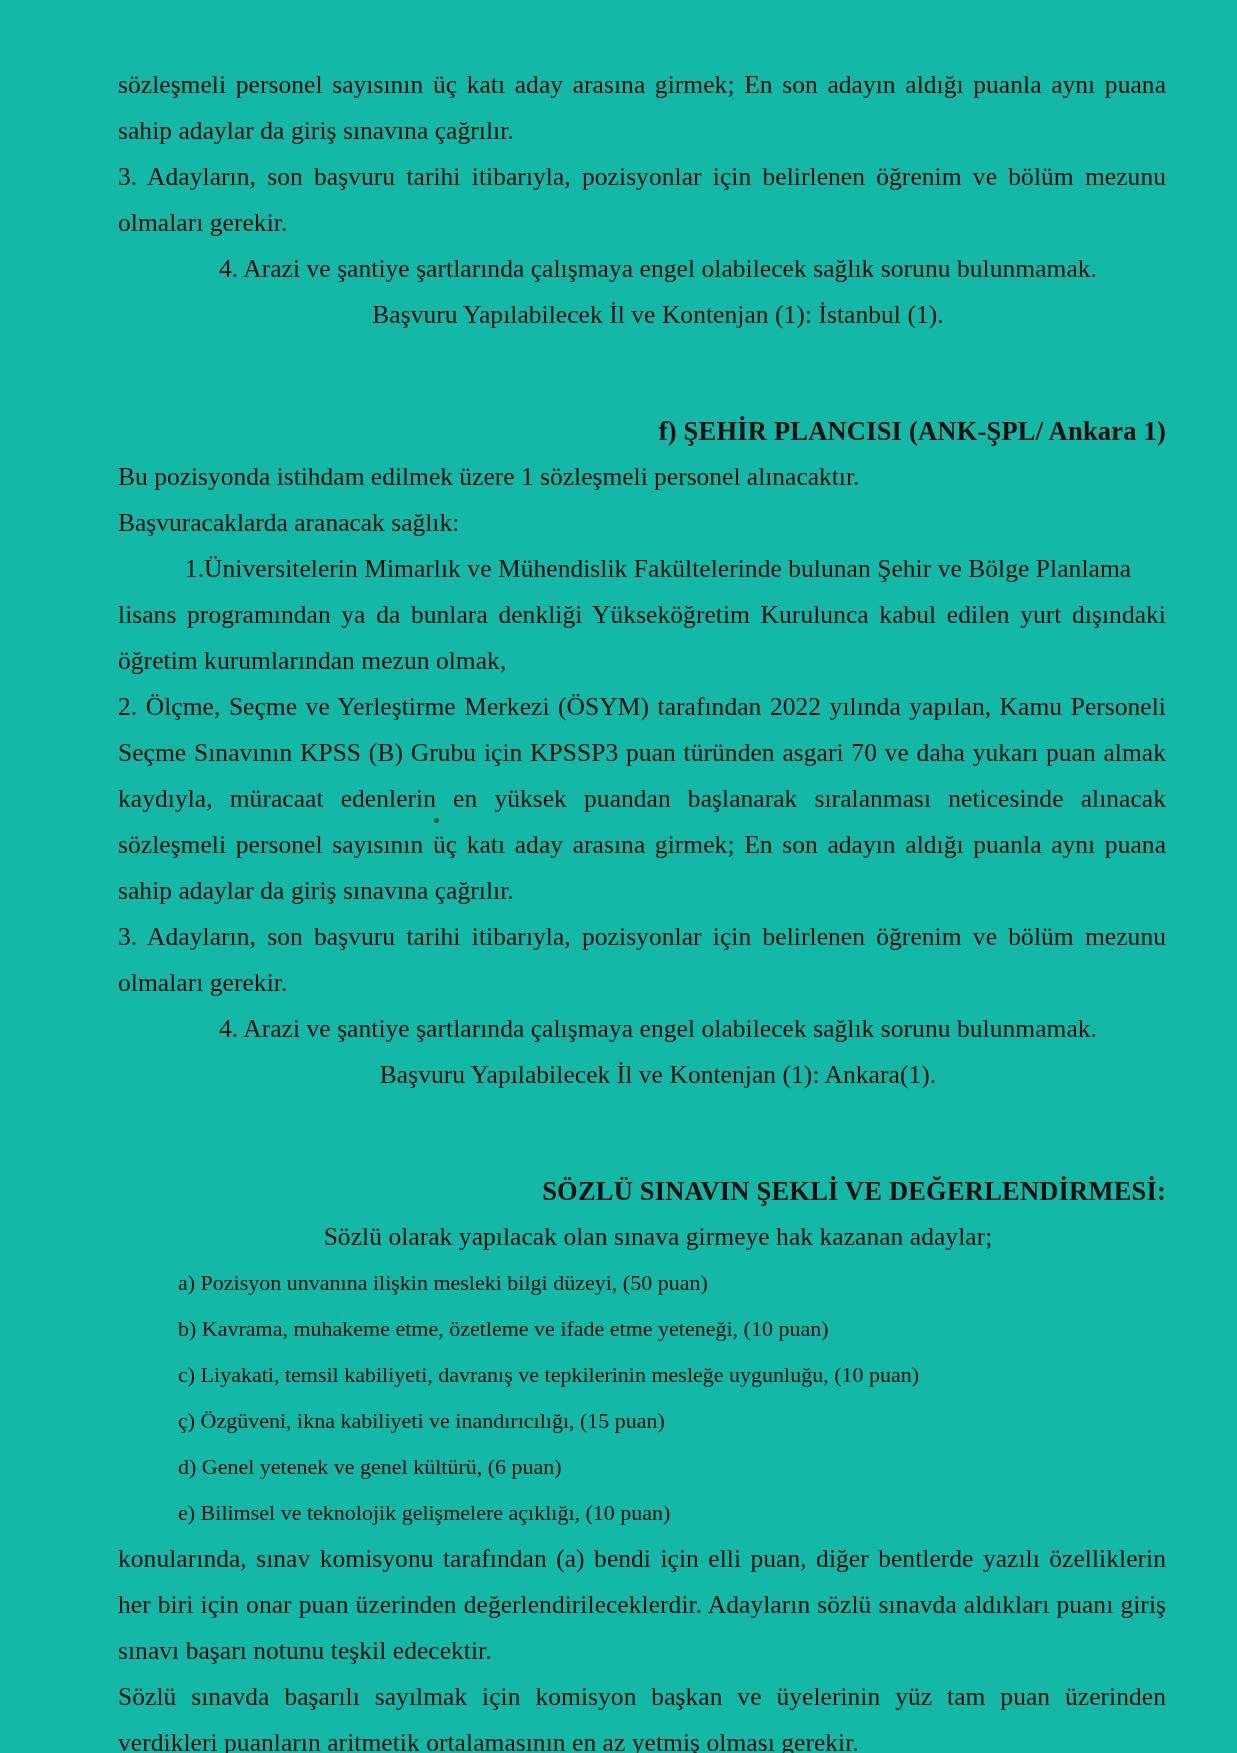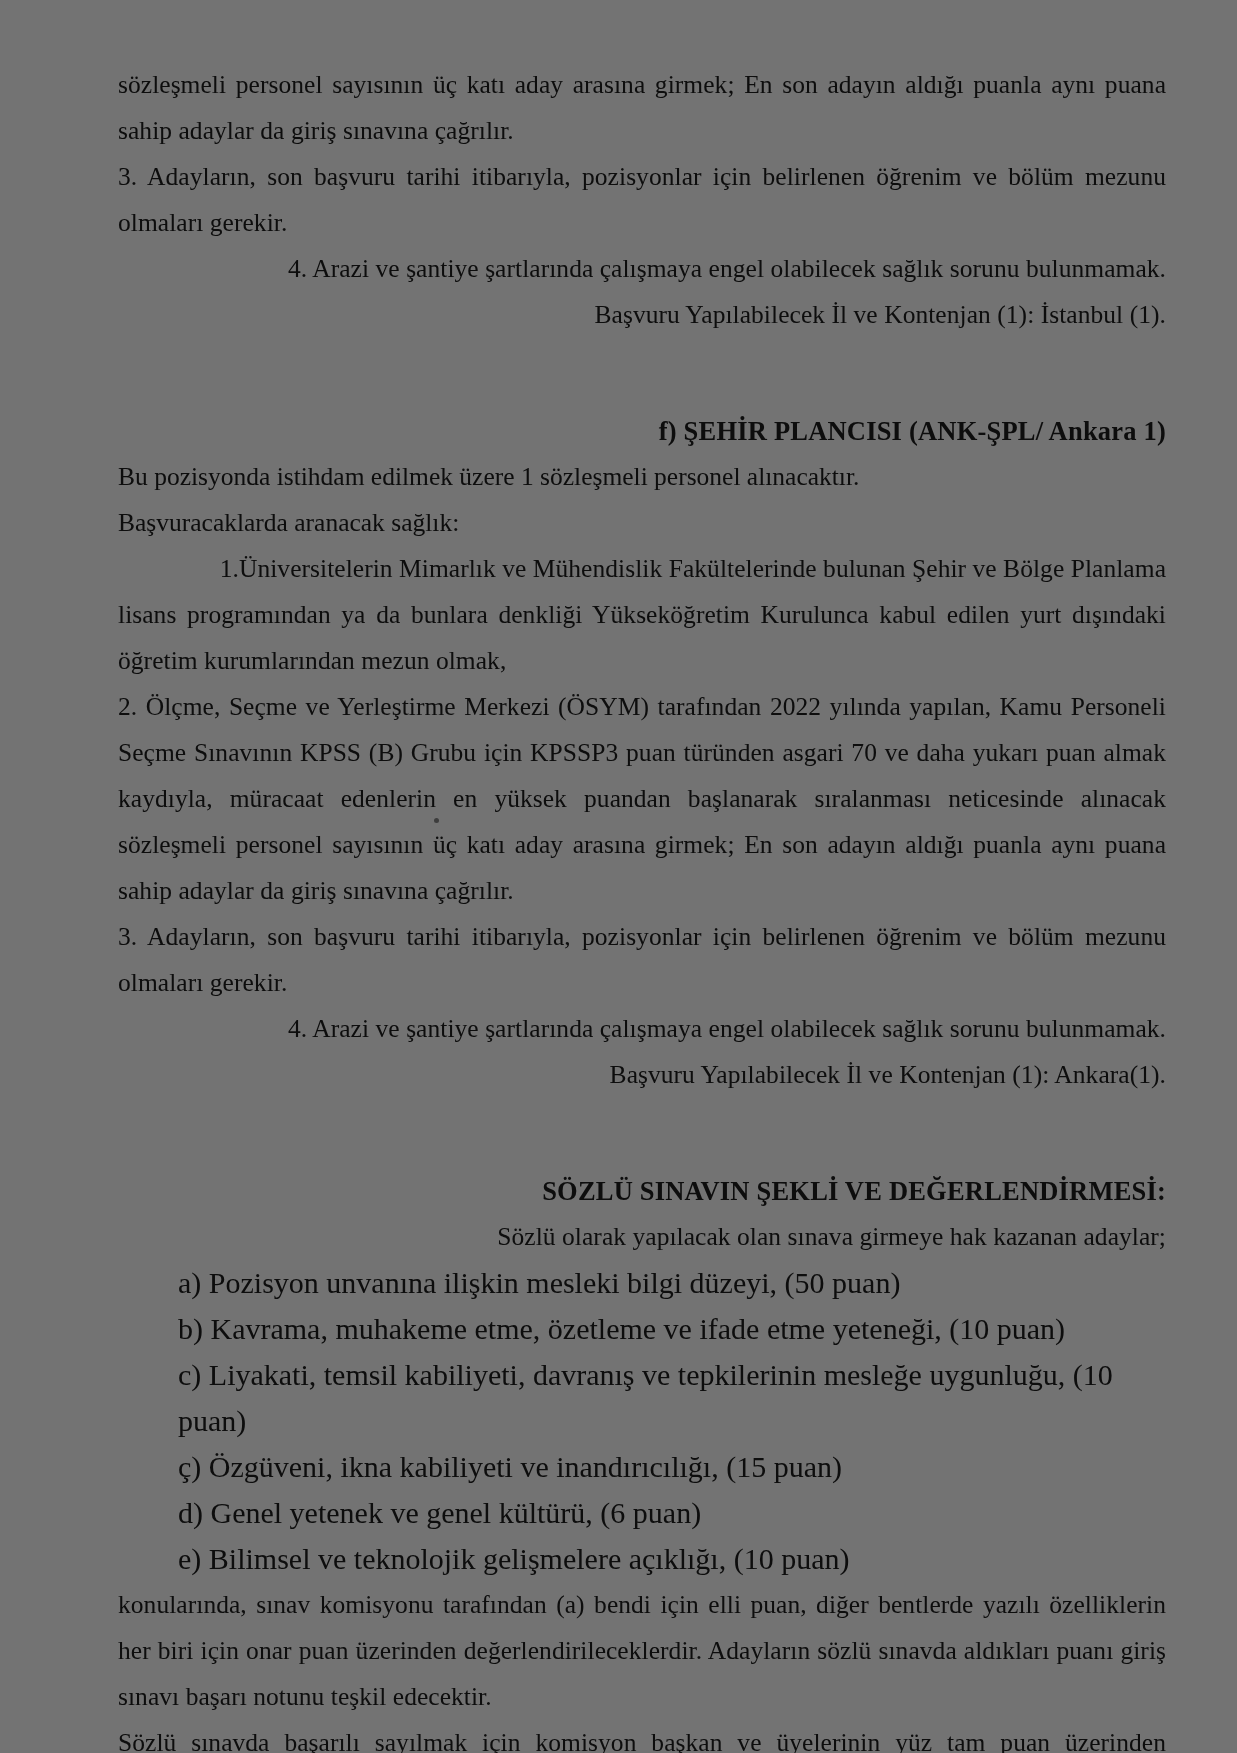--- a/index.html
+++ b/index.html
@@ -17,41 +17,41 @@
     color: #0d0d0d;
     -webkit-font-smoothing: antialiased;
   }
 
   .page {
     position: absolute;
     left: 0;
     top: 0;
     width: 1237px;
     height: 1753px;
-    background: #737373;
+    background: #14b8a6;
   }
 
   .content {
     position: absolute;
     left: 118px;
     top: 62px;
     width: 1048px;
   }
 
   p.para {
     margin: 0;
     font-size: 25.5px;
     line-height: 46px;
     text-align: justify;
     text-justify: inter-word;
     letter-spacing: 0.05px;
   }
 
   p.para.nojust {
-    text-align: right;
+    text-align: center;
     margin-left: 32px;
   }
 
   .b {
     font-weight: normal;
   }
 
   p.heading {
     margin: 0;
     font-size: 25.5px;
@@ -64,21 +64,21 @@
     margin: 0;
     font-size: 26.5px;
     line-height: 46px;
     font-weight: bold;
     letter-spacing: 0.2px;
     text-align: right;
   }
 
   .indent-item {
     margin: 0;
-    font-size: 30px;
+    font-size: 22px;
     line-height: 46px;
     text-align: left;
     padding-left: 60px;
   }
   .gap-xl { height: 70px; }
 
   .speck {
     position: absolute;
     left: 434px;
     top: 818px;

